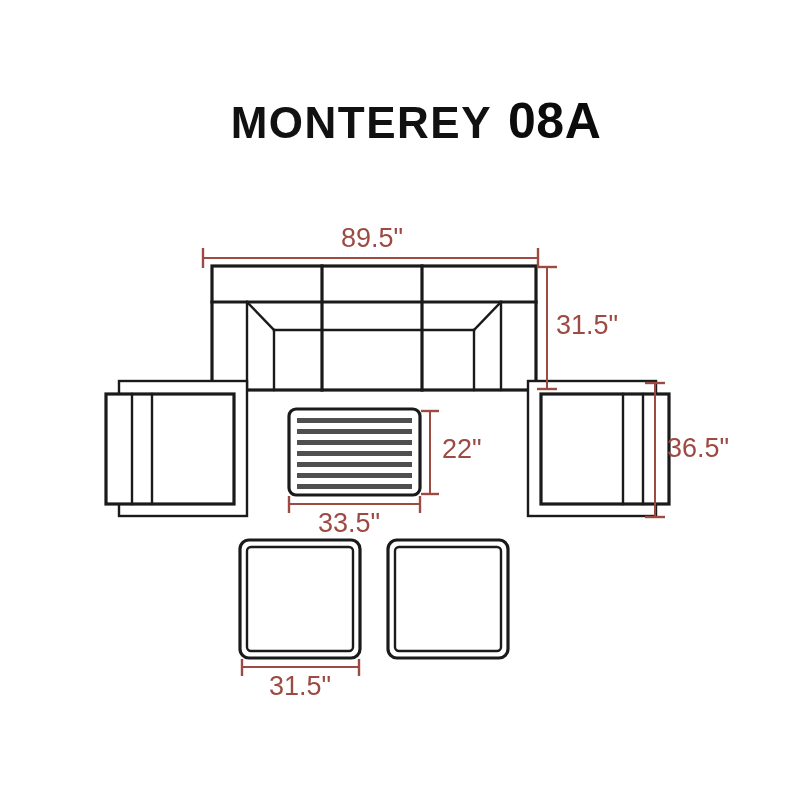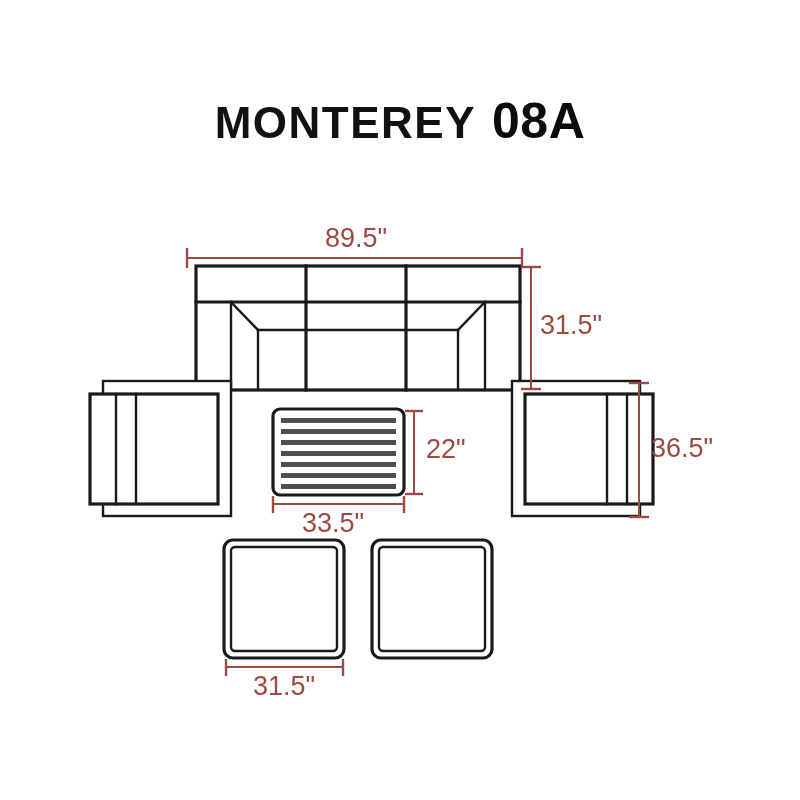--- a/index.html
+++ b/index.html
@@ -10,21 +10,21 @@
   body {
     width: 800px;
     height: 800px;
     font-family: "Liberation Sans", sans-serif;
     position: relative;
     overflow: hidden;
   }
 
   #diagram-root {
     position: absolute;
-    left: 0; top: 0;
+    left: 16px; top: 0;
     width: 732px;
     height: 800px;
   }
 
   svg.canvas {
     position: absolute;
     left: 0; top: 0;
     width: 800px;
     height: 800px;
     display: block;

